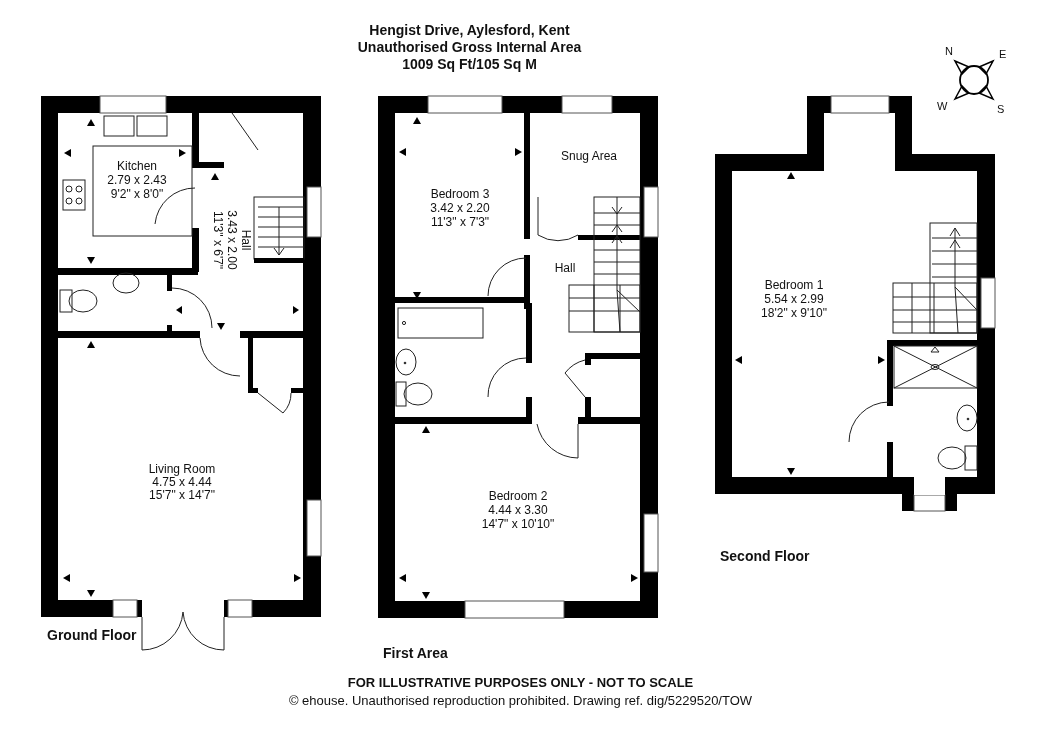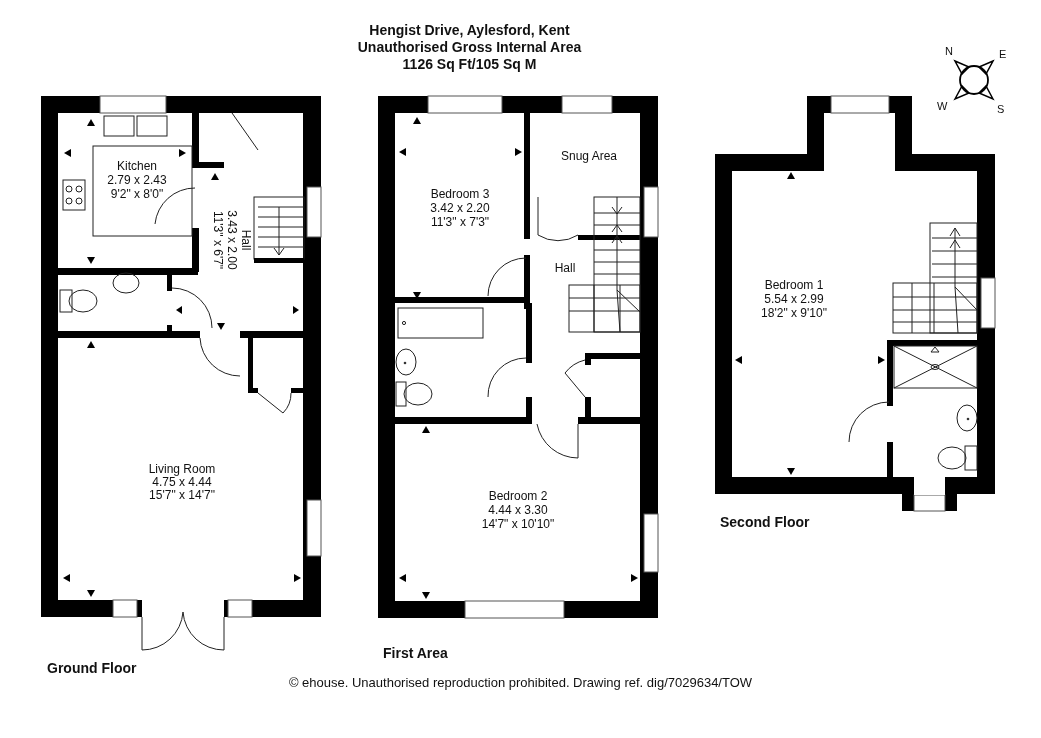--- a/index.html
+++ b/index.html
@@ -17,21 +17,21 @@
     .thin { fill: none; stroke: #222; stroke-width: 1; }
     .room-text { font-family: "Liberation Sans", sans-serif; font-size: 12px; fill: #111; text-anchor: middle; }
     .compass-text { font-family: "Liberation Sans", sans-serif; font-size: 11px; fill: #111; }
   </style>
 </head>
 <body>
 
 <div class="header">
   <div>Hengist Drive, Aylesford, Kent</div>
   <div>Unauthorised Gross Internal Area</div>
-  <div>1126 Sq Ft/105 Sq M</div>
+  <div>1009 Sq Ft/105 Sq M</div>
 </div>
 
 <svg width="1041" height="738" viewBox="0 0 1041 738">
 
   <g>
 
     <rect class="wall" x="41" y="96" width="280" height="17"></rect>
     <rect class="wall" x="41" y="96" width="17" height="520"></rect>
     <rect class="wall" x="303" y="96" width="18" height="520"></rect>
     <rect class="wall" x="41" y="600" width="280" height="17"></rect>
@@ -226,19 +226,20 @@
   <g>
     <circle cx="974" cy="80" r="14" fill="none" stroke="#000" stroke-width="1.8"></circle>
     <path d="M955 61 L969 67 L962 74 Z M993 61 L979 67 L986 74 Z M955 99 L962 86 L969 93 Z M993 99 L986 86 L979 93 Z" fill="none" stroke="#000" stroke-width="1.5"></path>
     <text class="compass-text" x="945" y="55">N</text>
     <text class="compass-text" x="999" y="58">E</text>
     <text class="compass-text" x="937" y="110">W</text>
     <text class="compass-text" x="997" y="113">S</text>
   </g>
 </svg>
 
-<div class="floor-label" style="left:47px; top:660px;">Ground Floor</div>
+<div class="floor-label" style="left:47px; top:627px;">Ground Floor</div>
 <div class="floor-label" style="left:383px; top:645px;">First Area</div>
-<div class="floor-label" style="left:720px; top:514px;">Second Floor</div>
+<div class="floor-label" style="left:720px; top:548px;">Second Floor</div>
 
 <div class="footer">
-  <div>© ehouse. Unauthorised reproduction prohibited. Drawing ref. dig/7029634/TOW</div>
+  <div class="b">FOR ILLUSTRATIVE PURPOSES ONLY - NOT TO SCALE</div>
+  <div>© ehouse. Unauthorised reproduction prohibited. Drawing ref. dig/5229520/TOW</div>
 </div>
 
 </body></html>

